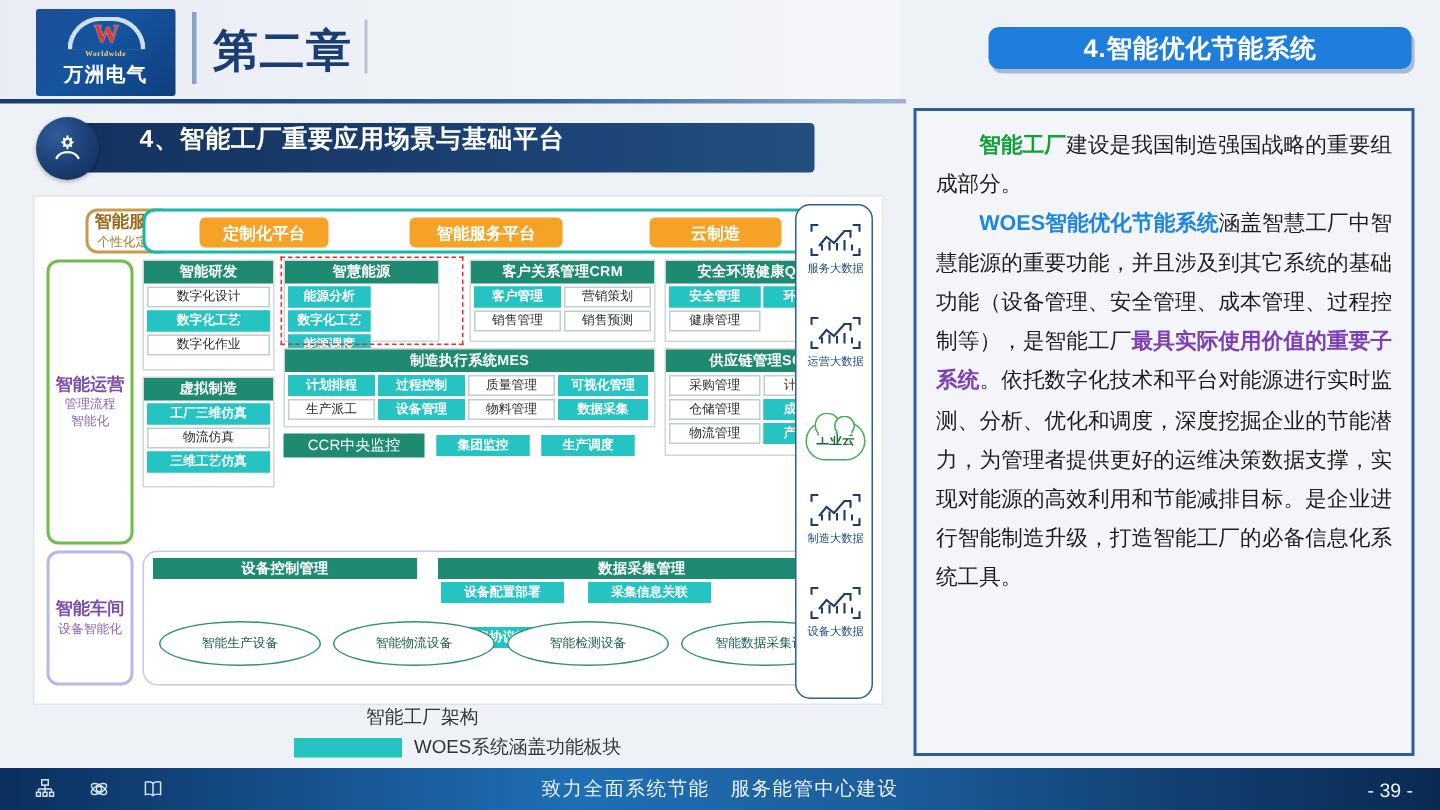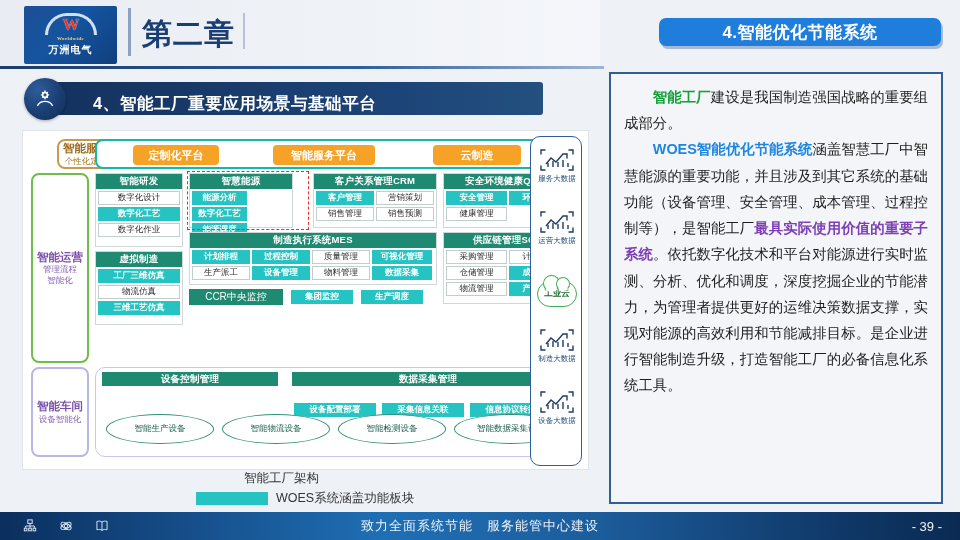--- a/index.html
+++ b/index.html
@@ -18,40 +18,40 @@
     background:linear-gradient(135deg,#1d4f97 0%,#15549f 45%,#0f3f7d 100%);
     border-radius:2px;display:flex;flex-direction:column;align-items:center;justify-content:center;}
   .logo-mark{width:52px;height:22px;position:relative;}
   .logo-arc{position:absolute;left:0;top:0;width:52px;height:22px;
     border:3px solid #cfe0f5;border-bottom:none;border-radius:26px 26px 0 0;box-sizing:border-box;}
   .logo-w{position:absolute;left:0;top:2px;width:52px;text-align:center;
     color:#e8342b;font-size:17px;font-weight:bold;font-family:"Liberation Serif",serif;
     text-shadow:0 0 1px #fff;letter-spacing:-1px;}
   .logo-ww{color:#ffd86b;font-size:5px;letter-spacing:.4px;margin-top:1px;
     font-family:"Liberation Serif",serif;font-weight:bold;}
-  .logo-cn{color:#ffffff;font-size:10px;font-weight:bold;letter-spacing:1px;margin-top:2px;}
+  .logo-cn{color:#ffffff;font-size:13px;font-weight:bold;letter-spacing:1px;margin-top:2px;}
   .hdr-divider{position:absolute;left:128px;top:8px;width:3px;height:48px;background:#8aa3c4;}
   .hdr-ch{position:absolute;left:142px;top:14px;font-size:30px;font-weight:bold;color:#1a3e73;letter-spacing:1px;}
   .hdr-sep{position:absolute;left:243px;top:13px;width:2px;height:36px;background:#b7c3d4;}
   .hdr-sub{position:absolute;left:253px;top:16px;font-size:26px;color:#606b7a;letter-spacing:2px;}
 
   
   .rpill{position:absolute;left:659px;top:18px;width:282px;height:28px;
     background:#1f7ddb;border-radius:7px;box-shadow:2px 3px 0 rgba(20,70,130,.32);
     display:flex;align-items:center;justify-content:center;}
   .rpill span{color:#fff;font-size:17px;font-weight:bold;letter-spacing:.5px;}
 
   
   .sec-badge{position:absolute;left:24px;top:78px;width:42px;height:42px;border-radius:50%;
     background:radial-gradient(circle at 32% 28%,#2e5d99 0%,#1a3e73 55%,#122c53 100%);
     display:flex;align-items:center;justify-content:center;color:#fff;font-size:19px;
     box-shadow:0 1px 3px rgba(0,0,0,.3);z-index:3;}
   .sec-bar{position:absolute;left:55px;top:82px;width:488px;height:33px;
     background:linear-gradient(90deg,#14325e 0%,#1d4478 70%,#23507f 100%);
-    border-radius:3px;display:flex;align-items:flex-end;padding-left:38px;box-sizing:border-box;}
+    border-radius:3px;display:flex;align-items:flex-start;padding-left:38px;box-sizing:border-box;}
   .sec-bar span{color:#fff;font-size:16.5px;font-weight:bold;letter-spacing:.6px;}
 
   
   .diagram{position:absolute;left:22px;top:130px;width:567px;height:340px;
     background:#ffffff;border:1px solid #dfe3ea;box-sizing:border-box;}
   
   .stg{position:absolute;box-sizing:border-box;border-radius:8px;background:#fff;
     display:flex;flex-direction:column;align-items:center;justify-content:center;text-align:center;}
   .stg .t1{font-size:11.5px;font-weight:bold;color:#7b4fa8;line-height:1.15;}
   .stg .t2{font-size:8.5px;color:#8a63b3;line-height:1.2;}
@@ -269,21 +269,21 @@
     <div class="chip hl" style="position:absolute;left:196px;top:117px;width:62px;height:14px">集团监控</div>
     <div class="chip hl" style="position:absolute;left:266px;top:117px;width:62px;height:14px">生产调度</div>
   </div>
 
   <div class="ws-box">
     <div class="mod" style="left:6px;top:4px;width:176px;height:34px;border:none">
       <div class="mod-h" style="height:14px">设备控制管理</div>
     </div>
     <div class="mod" style="left:196px;top:4px;width:272px;height:34px;border:none">
       <div class="mod-h" style="height:14px">数据采集管理</div>
-      <div class="mod-b" style="gap:6px;padding:17px 2px">
+      <div class="mod-b" style="gap:16px;padding:2px 2px">
         <div class="chip hl" style="width:82px">设备配置部署</div>
         <div class="chip hl" style="width:82px">采集信息关联</div>
         <div class="chip hl" style="width:82px">信息协议转换</div>
       </div>
     </div>
 
     <div class="ell" style="left:10px;top:46px;width:108px;height:30px">智能生产设备</div>
     <div class="ell" style="left:126px;top:46px;width:108px;height:30px">智能物流设备</div>
     <div class="ell" style="left:242px;top:46px;width:108px;height:30px">智能检测设备</div>
     <div class="ell" style="left:358px;top:46px;width:114px;height:30px">智能数据采集设备</div>

